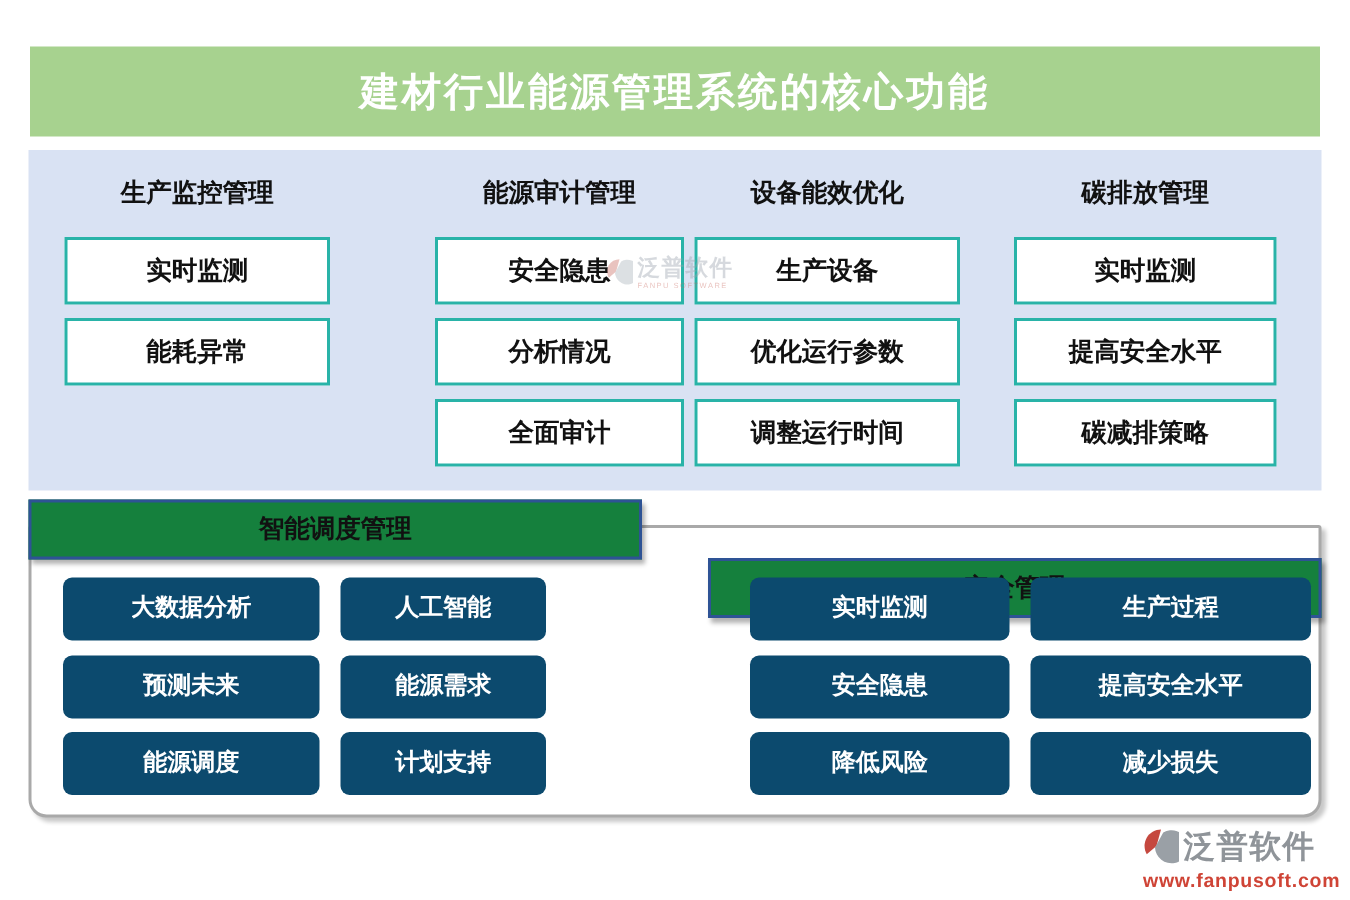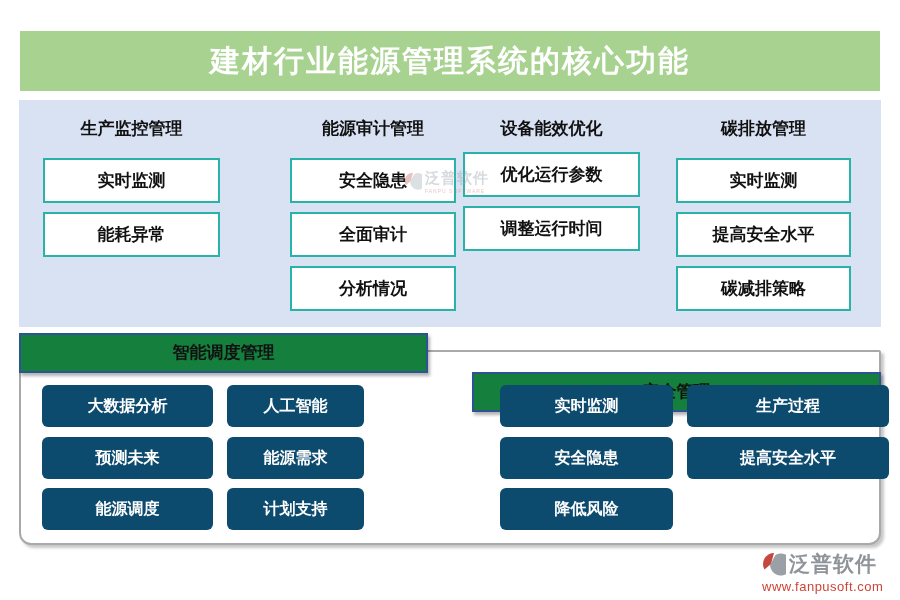--- a/index.html
+++ b/index.html
@@ -5,21 +5,21 @@
   * { margin: 0; padding: 0; box-sizing: border-box; }
   html, body { width: 900px; height: 600px; background: #ffffff; overflow: hidden; }
   body { font-family: "Liberation Sans", "DejaVu Sans", sans-serif; position: relative; }
 
   .stage { position: absolute; left: 0; top: 0; width: 900px; height: 600px; }
 
   
   .title-bar {
     position: absolute; left: 20px; top: 31px; width: 860px; height: 60px;
     background: #a7d28f; color: #ffffff;
-    font-size: 30px; font-weight: bold; letter-spacing: 2px;
+    font-size: 26px; font-weight: bold; letter-spacing: 2px;
     text-align: center; line-height: 60px;
   }
 
   
   .top-panel {
     position: absolute; left: 19px; top: 100px; width: 862px; height: 227px;
     background: #d9e2f3;
   }
   .col { position: absolute; top: 0; height: 227px; display: flex; flex-direction: column; align-items: stretch; }
   .col-1 { left: 24px;  width: 177px; }
@@ -68,54 +68,55 @@
 
   .btn {
     position: absolute; height: 42px;
     background: #0c4a6e; border-radius: 6px;
     color: #ffffff; font-size: 16px; font-weight: bold;
     text-align: center; line-height: 42px;
   }
   
   .bL1 { left: 42px;  width: 171px; } .bL2 { left: 227px; width: 137px; }
   
-  .bR1 { left: 500px; width: 173px; } .bR2 { left: 687px; width: 202px; }
+  .bR1 { left: 500px; width: 173px; } .bR2 { left: 687px; width: 187px; }
   .row1 { top: 385px; } .row2 { top: 437px; } .row3 { top: 488px; }
 
   
   .footer-logo { position: absolute; left: 762px; top: 550px; width: 120px; }
   .fl-row { display: flex; align-items: center; }
   .fl-icon { width: 24px; height: 24px; margin-right: 3px; }
   .fl-name { font-size: 21px; font-weight: bold; color: #8f9499; letter-spacing: 1px; }
-  .fl-url  { font-size: 13px; font-weight: normal; color: #cf4436; margin-top: 1px; letter-spacing: 0.5px; }
+  .fl-url  { font-size: 13px; font-weight: bold; color: #cf4436; margin-top: 1px; letter-spacing: 0.5px; }
 </style>
 </head>
 <body>
 
 <div class="stage">
 
   <div class="title-bar">建材行业能源管理系统的核心功能</div>
 
   <div class="top-panel">
 
     <div class="col col-1">
       <div class="col-header">生产监控管理</div>
       <div class="node-box first">实时监测</div>
       <div class="node-box">能耗异常</div>
     </div>
 
     <div class="col col-2">
       <div class="col-header">能源审计管理</div>
       <div class="node-box first">安全隐患</div>
+      <div class="node-box">分析情况</div>
       <div class="node-box">全面审计</div>
-      <div class="node-box">分析情况</div>
     </div>
 
     <div class="col col-3">
       <div class="col-header">设备能效优化</div>
+      <div class="node-box first">生产设备</div>
       <div class="node-box">优化运行参数</div>
       <div class="node-box">调整运行时间</div>
     </div>
 
     <div class="col col-4">
       <div class="col-header">碳排放管理</div>
       <div class="node-box first">实时监测</div>
       <div class="node-box">提高安全水平</div>
       <div class="node-box">碳减排策略</div>
     </div>
@@ -142,20 +143,21 @@
   <div class="btn bL2 row2">能源需求</div>
   <div class="btn bL1 row2">预测未来</div>
   <div class="btn bL1 row3">能源调度</div>
   <div class="btn bL2 row3">计划支持</div>
 
   <div class="btn bR1 row1">实时监测</div>
   <div class="btn bR2 row1">生产过程</div>
   <div class="btn bR1 row2">安全隐患</div>
   <div class="btn bR2 row2">提高安全水平</div>
   <div class="btn bR1 row3">降低风险</div>
+  <div class="btn bR2 row3">减少损失</div>
 
   <div class="footer-logo">
     <div class="fl-row">
       <svg class="fl-icon" viewBox="0 0 24 24">
         <path d="M12 1 A11 11 0 0 0 2.5 17.5 L9 12 Z" fill="#c5483f"></path>
         <path d="M13.5 3 L8 13 A11 11 0 1 0 13.5 3 Z" fill="#9aa0a6"></path>
       </svg>
       <span class="fl-name">泛普软件</span>
     </div>
     <div class="fl-url">www.fanpusoft.com</div>

